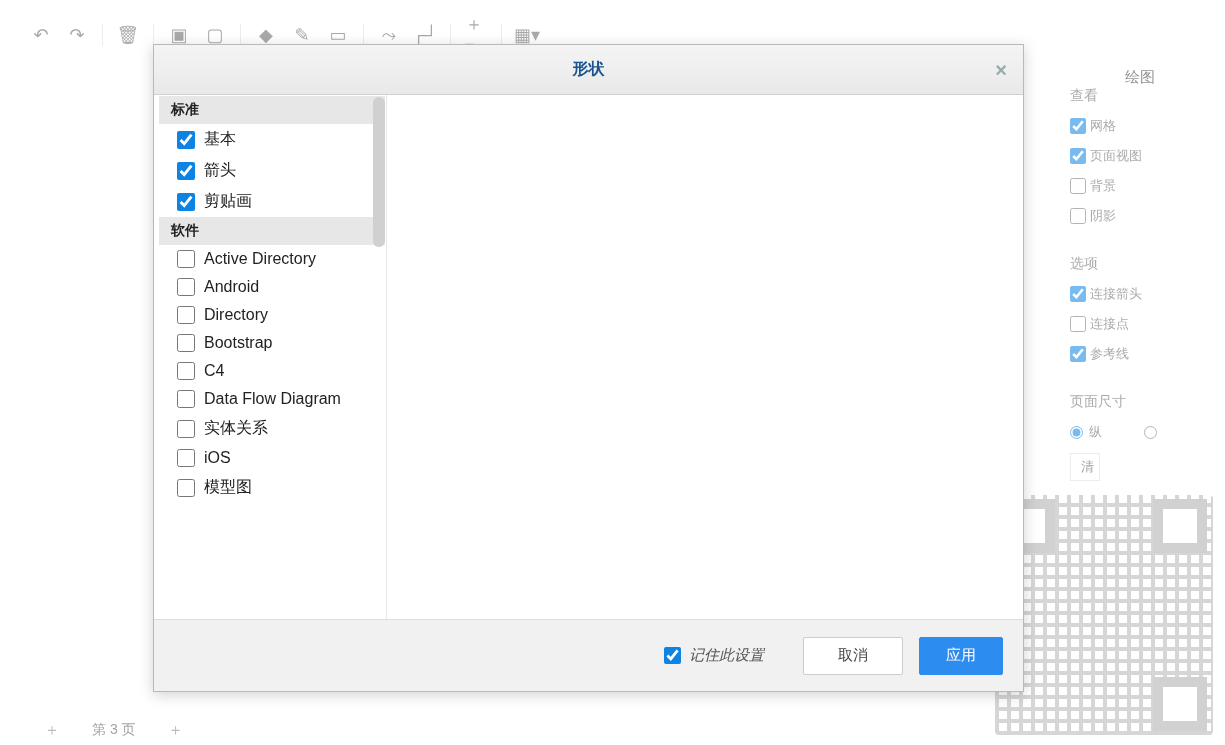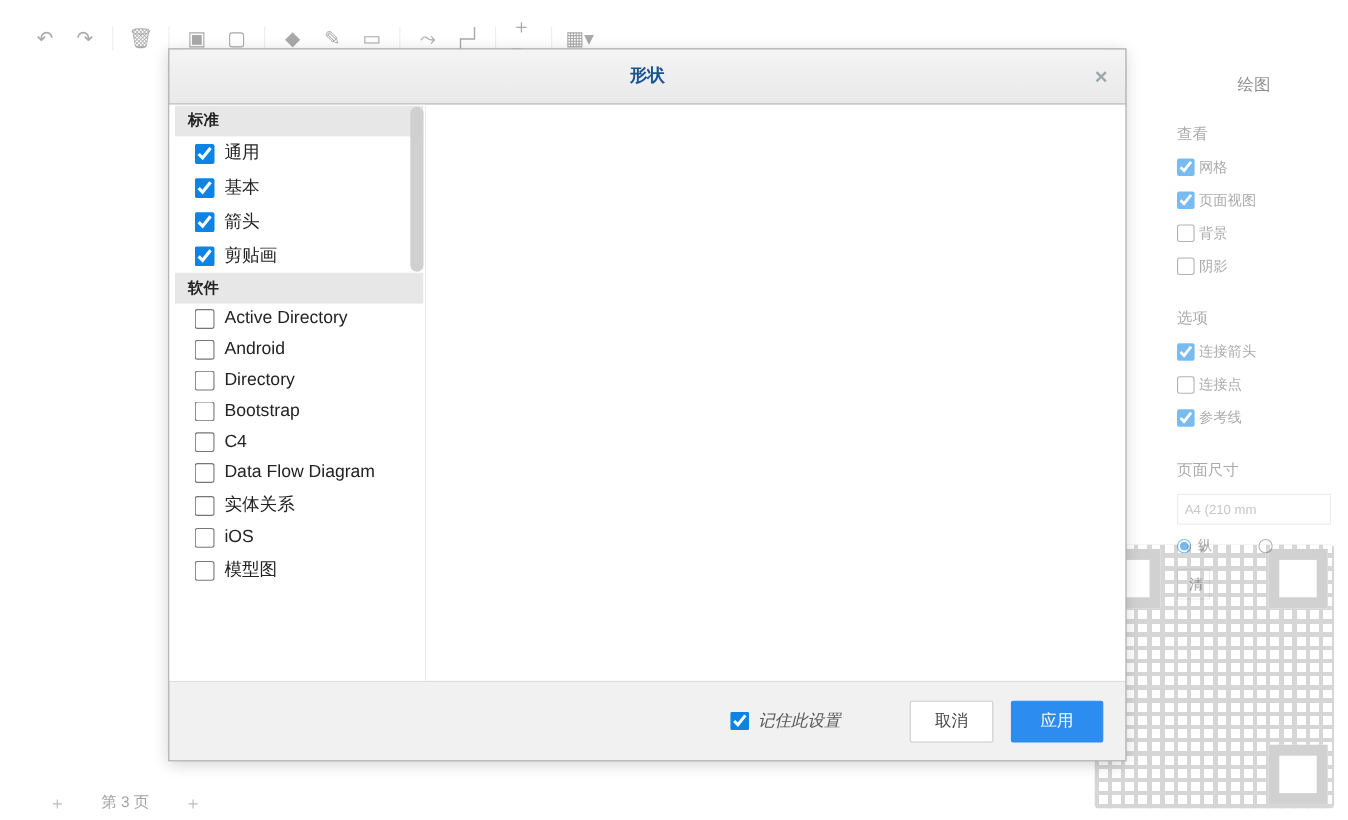--- a/index.html
+++ b/index.html
@@ -5,21 +5,21 @@
     * { box-sizing: border-box; margin: 0; padding: 0; font-family: -apple-system, "PingFang SC", "Microsoft YaHei", sans-serif; }
     body { width: 1225px; height: 745px; background: #fff; overflow: hidden; position: relative; }
 
     
     .toolbar { position: absolute; top: 20px; left: 20px; right: 0; height: 30px; display: flex; align-items: center; gap: 14px; opacity: 0.5; padding-left: 10px; }
     .tb-item { width: 22px; height: 22px; display: flex; align-items: center; justify-content: center; color: #555; font-size: 18px; }
     .tb-sep { width: 1px; height: 22px; background: #ddd; }
 
     
     .right-panel { position: absolute; right: 0; top: 50px; width: 170px; padding: 18px 0 0 15px; opacity: 0.55; }
-    .rp-title { text-align: center; font-size: 15px; color: #333; margin-bottom: 26px; padding-right: 15px;}
+    .rp-title { text-align: center; font-size: 15px; color: #333; padding-right: 15px;}
     .rp-section-title { font-size: 14px; color: #666; margin-bottom: 12px; }
     .rp-item { display: flex; align-items: center; gap: 4px; margin-bottom: 12px; }
     .rp-item input[type="checkbox"] { width: 16px; height: 16px; accent-color: #0d84e3; }
     .rp-item label { font-size: 13px; color: #666; }
     .rp-gap { height: 18px; }
     .rp-input-row { margin-top: 8px; }
     .rp-text-input { width: 140px; height: 28px; border: 1px solid #ddd; padding: 0 6px; font-size: 12px; color: #999; }
     .rp-radio-row { margin-top: 10px; display: flex; align-items: center; gap: 6px; }
     .rp-radio-row input[type="radio"] { accent-color: #0d84e3; }
     .rp-radio-row label { font-size: 13px; color: #666; }
@@ -39,21 +39,21 @@
     .shape-row { display: flex; align-items: center; padding: 5px 0 5px 18px; gap: 9px;}
     .shape-row input[type="checkbox"] { width: 18px; height: 18px; accent-color: #0d84e3; border-radius: 3px; }
     .shape-row label { font-size: 16px; color: #222; }
 
     .content-area { flex: 1; border-left: 1px solid #e6e6e6; background:#fff;}
 
     .dialog-footer { height: 72px; background: #f1f1f1; border-top: 1px solid #ddd; display: flex; align-items: center; justify-content: flex-end; padding-right: 20px; gap: 16px; }
     .remember-row { display: flex; align-items: center; gap: 8px; margin-right: auto; padding-left: 510px;}
     .remember-row input[type="checkbox"] { width: 17px; height: 17px; accent-color: #0d84e3; }
     .remember-row label { font-size: 15px; color: #555; font-style: italic; }
-    .btn { height: 38px; padding: 0 22px; font-size: 15px; border-radius: 2px; border: 1px solid #ccc; background: #fff; color: #444; cursor: pointer; }
+    .btn { height: 38px; padding: 0 34px; font-size: 15px; border-radius: 2px; border: 1px solid #ccc; background: #fff; color: #444; cursor: pointer; }
     .btn-primary { background: #2d8cf0; border-color: #2d8cf0; color: #fff; padding: 0 26px;}
 
     
     .bottom-tabs { position: absolute; left: 40px; bottom: 0; height: 30px; display: flex; align-items: center; gap: 18px; opacity: 0.55;}
     .bottom-tab-plus { width: 24px; height: 24px; color:#888; font-size:16px; display:flex; align-items:center; justify-content:center;}
     .bottom-tab-label { font-size: 14px; color: #555; padding: 0 10px;}
 
     
     .qr-block { position: absolute; right: 12px; bottom: 10px; width: 218px; height: 240px; opacity: 0.35; background:
       repeating-linear-gradient(0deg, #888 0 4px, transparent 4px 12px),
@@ -121,23 +121,20 @@
     <input type="checkbox" style="">
     <label>连接点</label>
   </div>
   <div class="rp-item">
     <input type="checkbox" checked="" style="">
     <label>参考线</label>
   </div>
 
   <div class="rp-gap"></div>
   <div class="rp-section-title">页面尺寸</div>
-  <div class="rp-input-row">
-    <input class="rp-text-input" value="A4 (210 mm" style="">
-  </div>
   <div class="rp-radio-row">
     <input type="radio" checked="" style="">
     <label>纵</label>
     <span style="width:30px"></span>
     <input type="radio" style="">
   </div>
   <div class="rp-small-btn">清</div>
 </div>
 
 <div class="qr-block">
@@ -149,24 +146,20 @@
 <div class="dialog">
   <div class="dialog-header">
     <div class="dialog-header-title">形状</div>
     <div class="dialog-close">×</div>
   </div>
   <div class="dialog-body">
     <div class="shape-list">
       <div class="shape-list-inner">
 
         <div class="category-header">标准</div>
-        <div class="shape-row">
-          <input type="checkbox" checked="" style="">
-          <label>通用</label>
-        </div>
         <div class="shape-row">
           <input type="checkbox" checked="" style="">
           <label>基本</label>
         </div>
         <div class="shape-row">
           <input type="checkbox" checked="" style="">
           <label>箭头</label>
         </div>
         <div class="shape-row">
           <input type="checkbox" checked="" style="">

